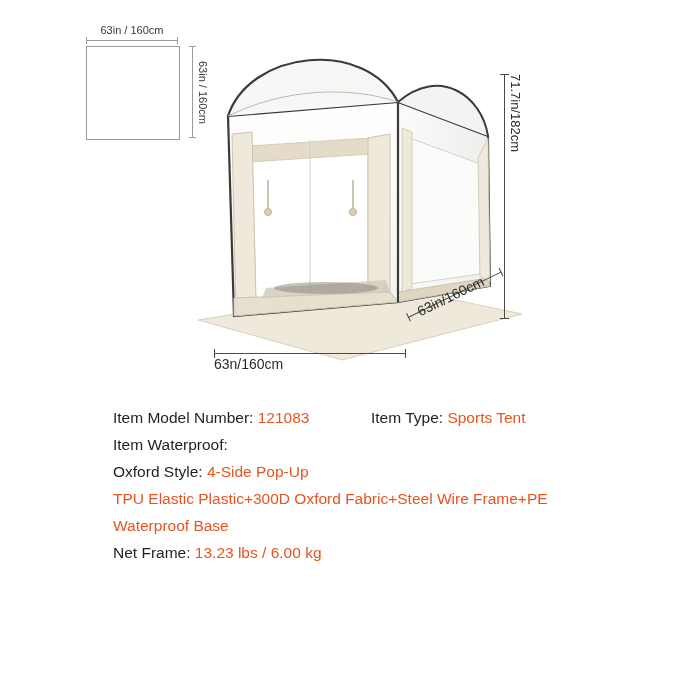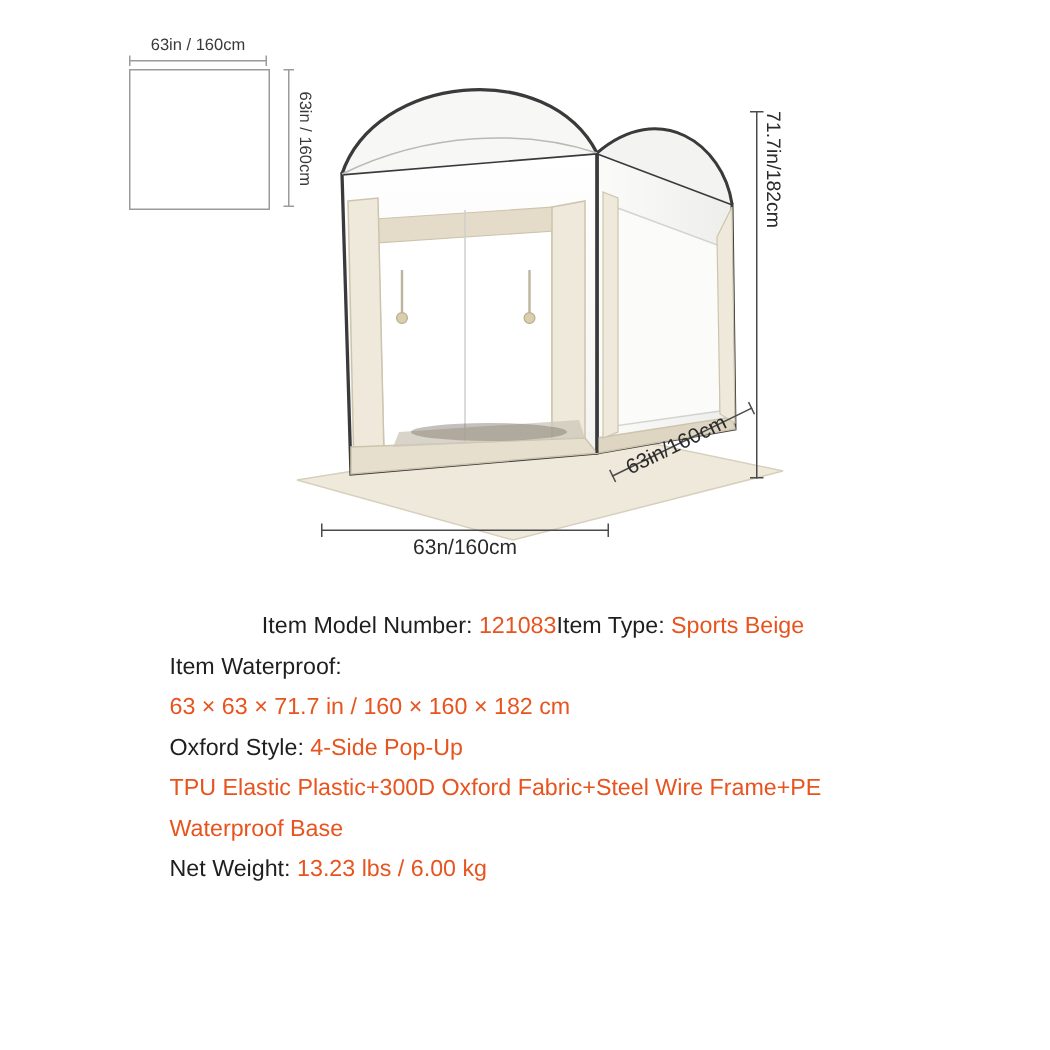--- a/index.html
+++ b/index.html
@@ -162,21 +162,21 @@
     height: 9px;
     background: #4a4a4a;
   }
   .w-line::before { left: 0; }
   .w-line::after  { right: 0; }
   .w-dim {
     position: absolute;
     left: 214px;
     top: 356px;
     width: 192px;
-    text-align: center;
+    text-align: left;
     font-size: 14px;
     color: #2b2b2b;
     white-space: nowrap;
   }
 
   
   .d-line {
     position: absolute;
     left: 408px;
     top: 317px;
@@ -226,21 +226,20 @@
   }
   .val {
     color: #e8541f;
   }
   .inline-pair {
     display: flex;
   }
   .inline-pair .left {
     width: 258px;
     white-space: nowrap;
-    text-align: right;
   }
   .lbl { color: #1f1f1f; }
 </style>
 </head>
 <body>
 
 <div class="diagram">
 
   <div class="fp-top-dim">63in / 160cm</div>
   <div class="fp-top-line"></div>
@@ -312,30 +311,29 @@
   <div class="d-dim">63in/160cm</div>
 </div>
 
 <div class="specs">
 
   <div class="row inline-pair">
     <div class="left">
       <span class="lbl">Item Model Number: </span><span class="val">121083</span>
     </div>
     <div>
-      <span class="lbl">Item Type: </span><span class="val">Sports Beige</span>
+      <span class="lbl">Item Type: </span><span class="val">Sports Tent</span>
     </div>
   </div>
 
   <div class="row">Item Waterproof:</div>
-  <div class="row val">63 × 63 × 71.7 in / 160 × 160 × 182 cm</div>
 
   <div class="row">
     <span class="lbl">Oxford Style: </span><span class="val">4-Side Pop-Up</span>
   </div>
 
   <div class="wrap-row val">TPU Elastic Plastic+300D Oxford Fabric+Steel Wire Frame+PE Waterproof Base</div>
 
 
   <div class="row">
-    <span class="lbl">Net Weight: </span><span class="val">13.23 lbs / 6.00 kg</span>
+    <span class="lbl">Net Frame: </span><span class="val">13.23 lbs / 6.00 kg</span>
   </div>
 </div>
 
 </body></html>

